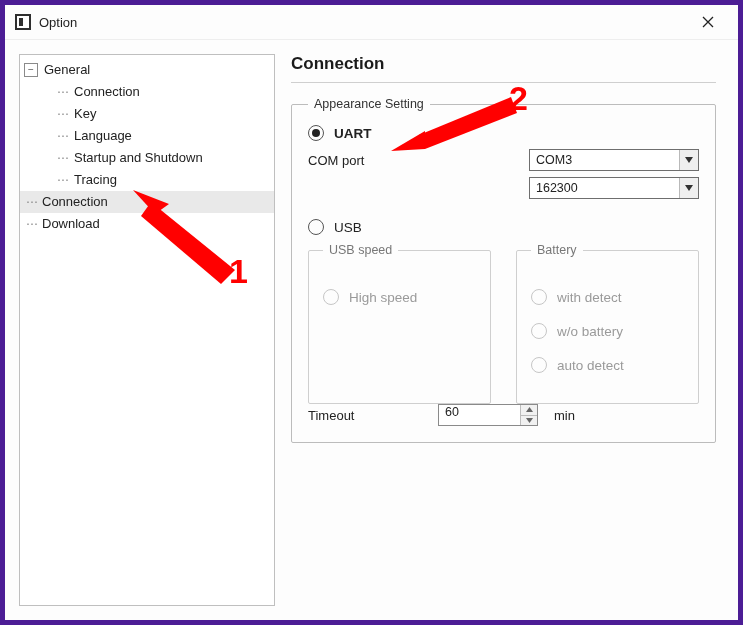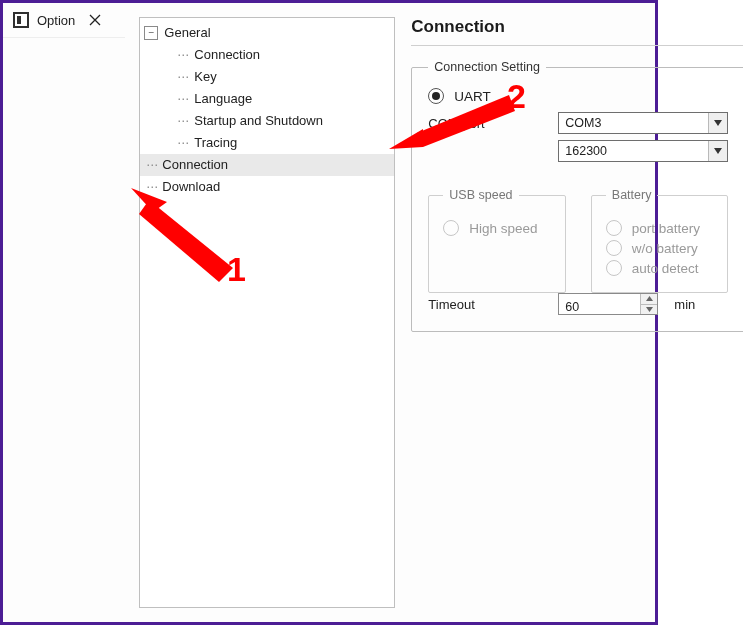--- a/index.html
+++ b/index.html
@@ -1,16 +1,16 @@
 <!DOCTYPE html>
 <html><head>
 <meta charset="utf-8">
 <style>
 html,body{margin:0;padding:0;font-family:"Segoe UI",Tahoma,sans-serif;font-size:13px;color:#222;background:#fff}
-.window{width:658px;height:625px;box-sizing:border-box;border:3px solid #4c1d95;background:#fdfdfd;display:flex;flex-direction:row}
+.window{width:743px;height:625px;box-sizing:border-box;border:5px solid #4c1d95;background:#fdfdfd;display:flex;flex-direction:column}
 .titlebar{height:34px;display:flex;align-items:center;padding:0 10px;border-bottom:1px solid #eee}
 .titlebar .appicon{width:16px;height:16px;border:2px solid #2f2f2f;box-sizing:border-box;margin-right:8px;position:relative;background:#fff}
 .titlebar .appicon::after{content:"";position:absolute;left:2px;top:2px;width:4px;height:8px;background:#2f2f2f}
 .titlebar .title{font-size:13px;color:#222}
 .titlebar .spacer{flex:1}
 .titlebar .close{width:40px;height:100%;display:flex;align-items:center;justify-content:center;cursor:pointer}
 .titlebar .close svg{width:12px;height:12px}
 .body{flex:1;display:flex;padding:14px;gap:16px;box-sizing:border-box}
 .tree{width:256px;border:1px solid #bfbfbf;background:#fff;box-sizing:border-box;padding:4px 0;overflow:auto}
 .tree ul{list-style:none;margin:0;padding:0}
@@ -26,35 +26,35 @@
 h2.section-title{margin:0 0 8px;font-size:17px;font-weight:700;font-family:Verdana,sans-serif;color:#1b1b1b}
 hr.rule{border:none;border-top:1px solid #cfcfcf;margin:0 0 14px}
 fieldset.group{border:1px solid #bcbcbc;border-radius:2px;margin:0 0 18px;padding:14px 16px 16px}
 fieldset.group>legend{padding:0 6px;color:#333;font-size:12.5px}
 .radio-line{display:flex;align-items:center;margin-bottom:8px}
 .radio{width:16px;height:16px;border:1.5px solid #555;border-radius:50%;box-sizing:border-box;display:inline-flex;align-items:center;justify-content:center;margin-right:10px;cursor:pointer}
 .radio .dot{width:8px;height:8px;background:#222;border-radius:50%;display:none}
 .radio.checked .dot{display:block}
 .radio.disabled{border-color:#c6c6c6;cursor:default}
 .radio-label{font-size:13.5px}
-.radio-label.strong{font-weight:400}
+.radio-label.strong{font-weight:700}
 .radio-label.disabled{color:#9a9a9a}
 .form-row{display:flex;align-items:center;margin:6px 0}
 .form-row .lbl{width:130px;color:#222}
 .form-row .spacer{flex:1}
 .combo{position:relative;width:170px;height:22px;border:1px solid #6e6e6e;background:#fff;box-sizing:border-box;display:flex;align-items:center}
 .combo .val{flex:1;padding:0 6px;font-size:12.5px}
 .combo .btn{width:18px;height:100%;background:#efefef;border-left:1px solid #b9b9b9;display:flex;align-items:center;justify-content:center}
 .combo .btn svg{width:8px;height:6px}
 .inner-cols{display:flex;gap:15px;margin-top:6px}
 fieldset.sub{flex:1;border:1px solid #cfcfcf;border-radius:2px;padding:14px 14px 12px;margin:0}
 fieldset.sub+fieldset.sub{margin-left:10px}
 fieldset.sub>legend{padding:0 6px;color:#777;font-size:12.5px}
-.sub .radio-line{margin:4px 0}
-.spinner{position:relative;width:100px;height:22px;border:1px solid #8a8a8a;background:#fff;box-sizing:border-box;display:flex;align-items:flex-end}
+.sub .radio-line{margin:18px 0}
+.spinner{position:relative;width:100px;height:22px;border:1px solid #8a8a8a;background:#fff;box-sizing:border-box;display:flex;align-items:flex-start}
 .spinner .val{flex:1;padding:0 6px;font-size:12.5px}
 .spinner .btns{width:16px;height:100%;display:flex;flex-direction:column;border-left:1px solid #bcbcbc}
 .spinner .b{flex:1;background:#f1f1f1;display:flex;align-items:center;justify-content:center}
 .spinner .b+.b{border-top:1px solid #bcbcbc}
 .spinner svg{width:7px;height:5px}
 .timeout-row{display:flex;align-items:center;margin-top:0}
 .timeout-row .lbl{width:130px}
 .timeout-row .unit{margin-left:16px}
 
 
@@ -131,21 +131,21 @@
             </div>
           </li>
       </ul>
     </div>
 
     <div class="content">
       <h2 class="section-title">Connection</h2>
       <hr class="rule">
 
       <fieldset class="group">
-        <legend>Connection Setting</legend>
+        <legend>Appearance Setting</legend>
 
         <div class="radio-line">
           <span class="radio checked">
               <span class="dot"></span>
             </span>
           <span class="radio-label strong">UART</span>
         </div>
 
         <div class="form-row">
           <span class="lbl">COM port</span>
@@ -167,35 +167,39 @@
             <span class="btn">
                 <svg viewBox="0 0 8 6">
                   <path d="M0 0 L8 0 L4 6 Z" fill="#333"></path>
                 </svg>
               </span>
           </div>
         </div>
 
         <div style="height:14px"></div>
 
+        <div class="radio-line">
+          <span class="radio"></span>
+          <span class="radio-label">USB</span>
+        </div>
 
         <div class="inner-cols">
           <fieldset class="sub">
             <legend>USB speed</legend>
             <div class="radio-line">
               <span class="radio disabled"></span>
               <span class="radio-label disabled">High speed</span>
             </div>
           </fieldset>
 
           <fieldset class="sub">
             <legend>Battery</legend>
             <div class="radio-line">
               <span class="radio disabled"></span>
-              <span class="radio-label disabled">port battery</span>
+              <span class="radio-label disabled">with detect</span>
             </div>
             <div class="radio-line">
               <span class="radio disabled"></span>
               <span class="radio-label disabled">w/o battery</span>
             </div>
             <div class="radio-line">
               <span class="radio disabled"></span>
               <span class="radio-label disabled">auto detect</span>
             </div>
           </fieldset>

